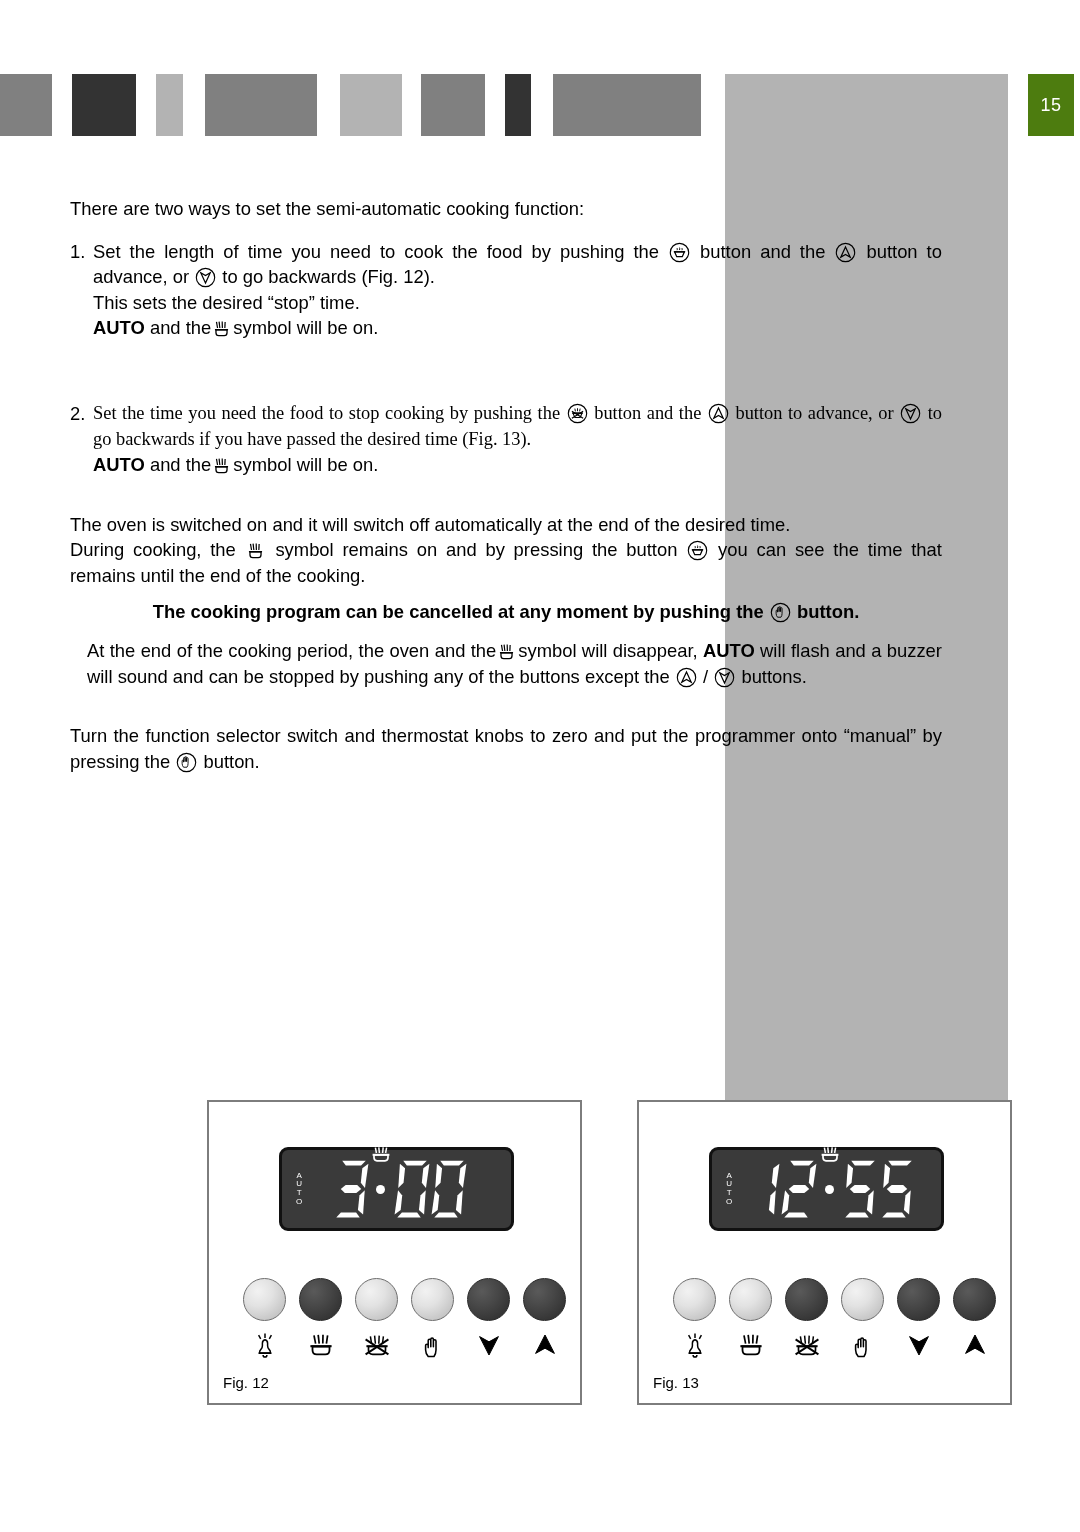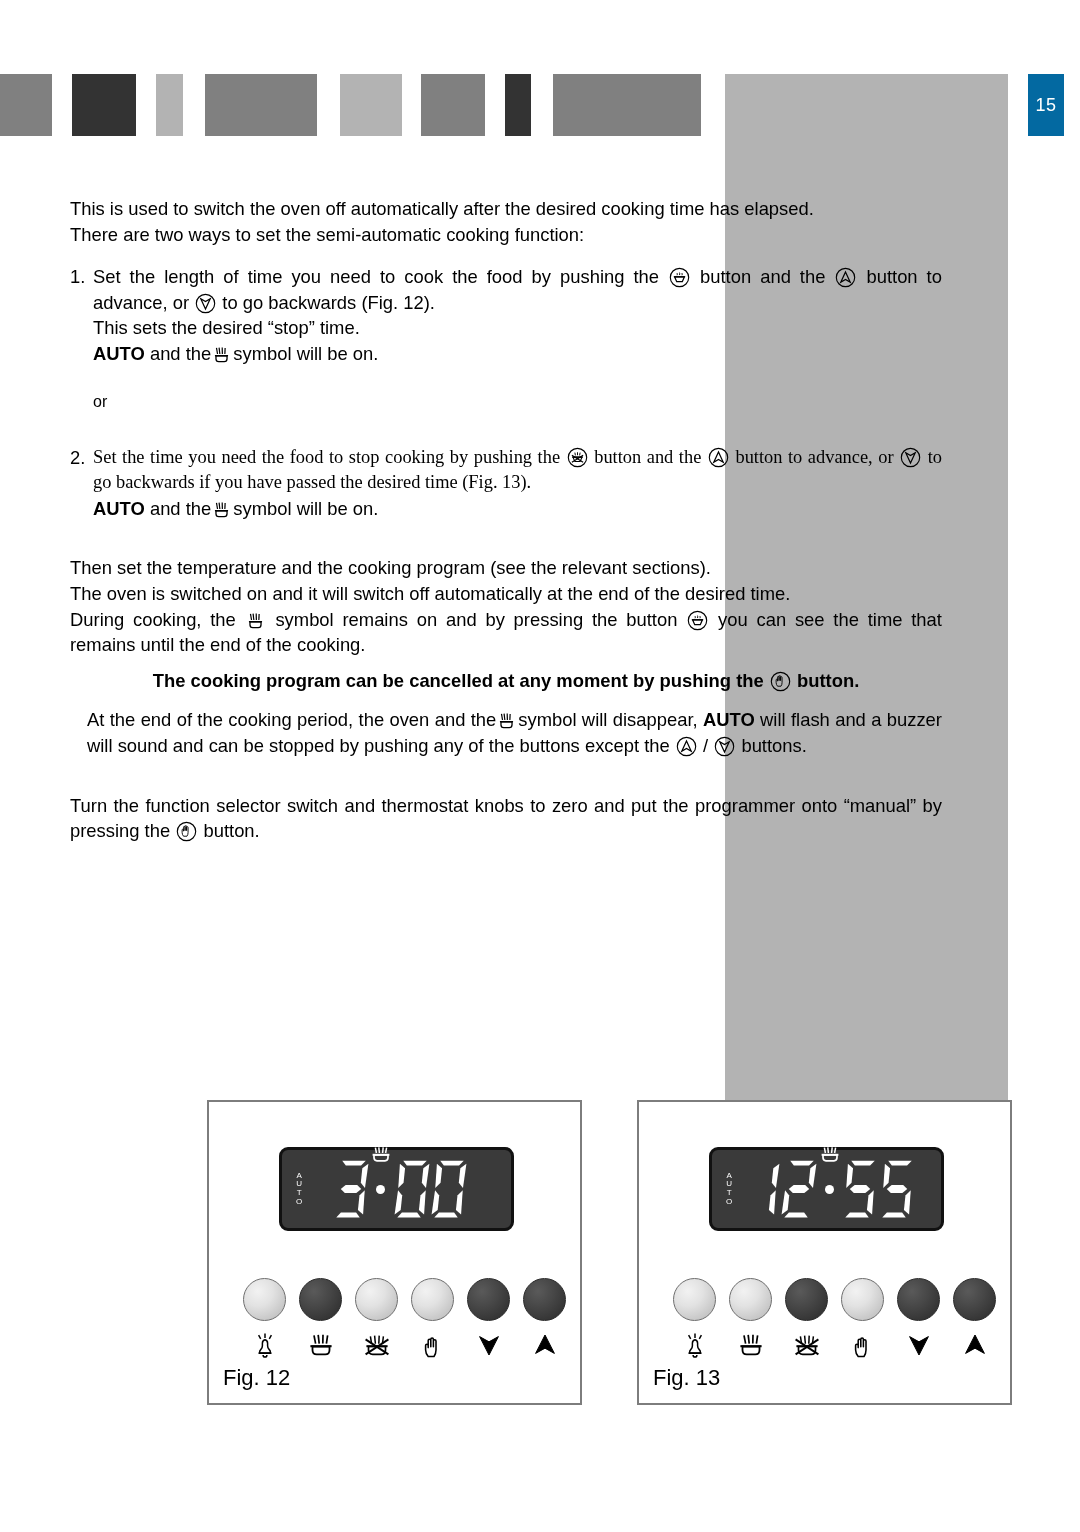--- a/index.html
+++ b/index.html
@@ -84,21 +84,21 @@
   .auto-ind{
     font-size:8px;line-height:8.6px;
     color:#fff;letter-spacing:0px;
     text-align:center;
     font-family:"Liberation Sans", sans-serif;
     margin-left:14px;
   }
   .digits{flex:1;display:flex;align-items:center;justify-content:center;position:relative;}
   .figlabel{
     position:absolute;
-    font-size:22px;
+    font-size:15px;
     font-family:"Liberation Sans", sans-serif;
   }
   .btnrow{position:absolute;display:flex;}
   .btncell{display:flex;flex-direction:column;align-items:center;}
   .knob{
     width:43px;height:43px;border-radius:50%;
     border:1px solid #6e6e6e;
     box-sizing:border-box;
   }
   .knob.light{background:radial-gradient(circle at 34% 30%, #f2f2f2 0%, #e2e2e2 38%, #c7c7c7 75%, #bdbdbd 100%);}
@@ -115,30 +115,29 @@
       <div class="bar" style="left: 0px; top: 74px; width: 52px; height: 62px; background: rgb(128, 128, 128);"></div>
       <div class="bar" style="left: 72px; top: 74px; width: 64px; height: 62px; background: rgb(51, 51, 51);"></div>
       <div class="bar" style="left: 156px; top: 74px; width: 27px; height: 62px; background: rgb(179, 179, 179);"></div>
       <div class="bar" style="left: 205px; top: 74px; width: 112px; height: 62px; background: rgb(128, 128, 128);"></div>
       <div class="bar" style="left: 340px; top: 74px; width: 62px; height: 62px; background: rgb(179, 179, 179);"></div>
       <div class="bar" style="left: 421px; top: 74px; width: 64px; height: 62px; background: rgb(128, 128, 128);"></div>
       <div class="bar" style="left: 505px; top: 74px; width: 26px; height: 62px; background: rgb(51, 51, 51);"></div>
       <div class="bar" style="left: 553px; top: 74px; width: 148px; height: 62px; background: rgb(128, 128, 128);"></div>
     </div>
 
-  <div class="pagenum" id="pagebadge" style="left: 1028px; top: 74px; width: 36px; height: 62px; background: #0369a1;">
+  <div class="pagenum" id="pagebadge" style="left: 1028px; top: 74px; width: 46px; height: 62px; background: #4d7c0f;">
     <span>15</span>
   </div>
 
   <div class="graypanel" id="graypanel" style="left: 725px; top: 74px; width: 283px; height: 1034px; background: rgb(179, 179, 179);"></div>
 
   <div class="content">
 
 
-    <p class="para">This is used to switch the oven off automatically after the desired cooking time has elapsed.</p>
     <p class="para">There are two ways to set the semi-automatic cooking function:</p>
 
     <div class="spacer-sm"></div>
 
     <div class="listrow">
       <div class="listnum">1.</div>
       <div class="listbody">
         <div class="just" style="text-align:justify;">
           <span>Set the length of time you need to cook the food by pushing the</span>
           <span class="ico">
@@ -178,21 +177,20 @@
               <line x1="9.1" y1="11.4" x2="8.2" y2="4.0" stroke="#000" stroke-width="1.4"></line>
               <line x1="12.0" y1="11.4" x2="11.8" y2="4.0" stroke="#000" stroke-width="1.4"></line>
               <line x1="14.9" y1="11.4" x2="15.2" y2="4.4" stroke="#000" stroke-width="1.4"></line>
             </svg>
           </span><span>symbol will be on.</span>
         </div>
       </div>
     </div>
 
     <div class="spacer-md"></div>
-    <div class="indent">or</div>
     <div class="spacer-lg"></div>
 
     <div class="listrow">
       <div class="listnum">2.</div>
       <div class="listbody">
         <div style="text-align:justify;font-family:Liberation Serif, serif;">
           <span>Set the time you need the food to stop cooking by pushing the</span>
           <span class="ico">
             <svg viewBox="0 0 24 24">
                 <circle cx="12" cy="12" r="10.5" fill="none" stroke="#000" stroke-width="1.3"></circle>
@@ -232,21 +230,20 @@
               <line x1="12.0" y1="11.4" x2="11.8" y2="4.0" stroke="#000" stroke-width="1.4"></line>
               <line x1="14.9" y1="11.4" x2="15.2" y2="4.4" stroke="#000" stroke-width="1.4"></line>
             </svg>
           </span><span>symbol will be on.</span>
         </div>
       </div>
     </div>
 
     <div class="spacer-lg"></div>
 
-    <p class="para">Then set the temperature and the cooking program (see the relevant sections).</p>
     <p class="para">The oven is switched on and it will switch off automatically at the end of the desired time.</p>
     <p class="para" style="text-align:justify;">
       <span>During cooking, the</span>
       <span class="ico-pan">
         <svg viewBox="0 0 22 24">
           <path d="M4.6 13.6 h12.8 v3.2 q0 3.4 -3.2 3.4 h-6.4 q-3.2 0 -3.2 -3.4 Z" fill="none" stroke="#000" stroke-width="1.5"></path>
           <line x1="3.4" y1="13.4" x2="18.6" y2="13.4" stroke="#000" stroke-width="1.7"></line>
           <line x1="6.4" y1="11.4" x2="5.2" y2="4.4" stroke="#000" stroke-width="1.4"></line>
           <line x1="9.1" y1="11.4" x2="8.2" y2="4.0" stroke="#000" stroke-width="1.4"></line>
           <line x1="12.0" y1="11.4" x2="11.8" y2="4.0" stroke="#000" stroke-width="1.4"></line>

